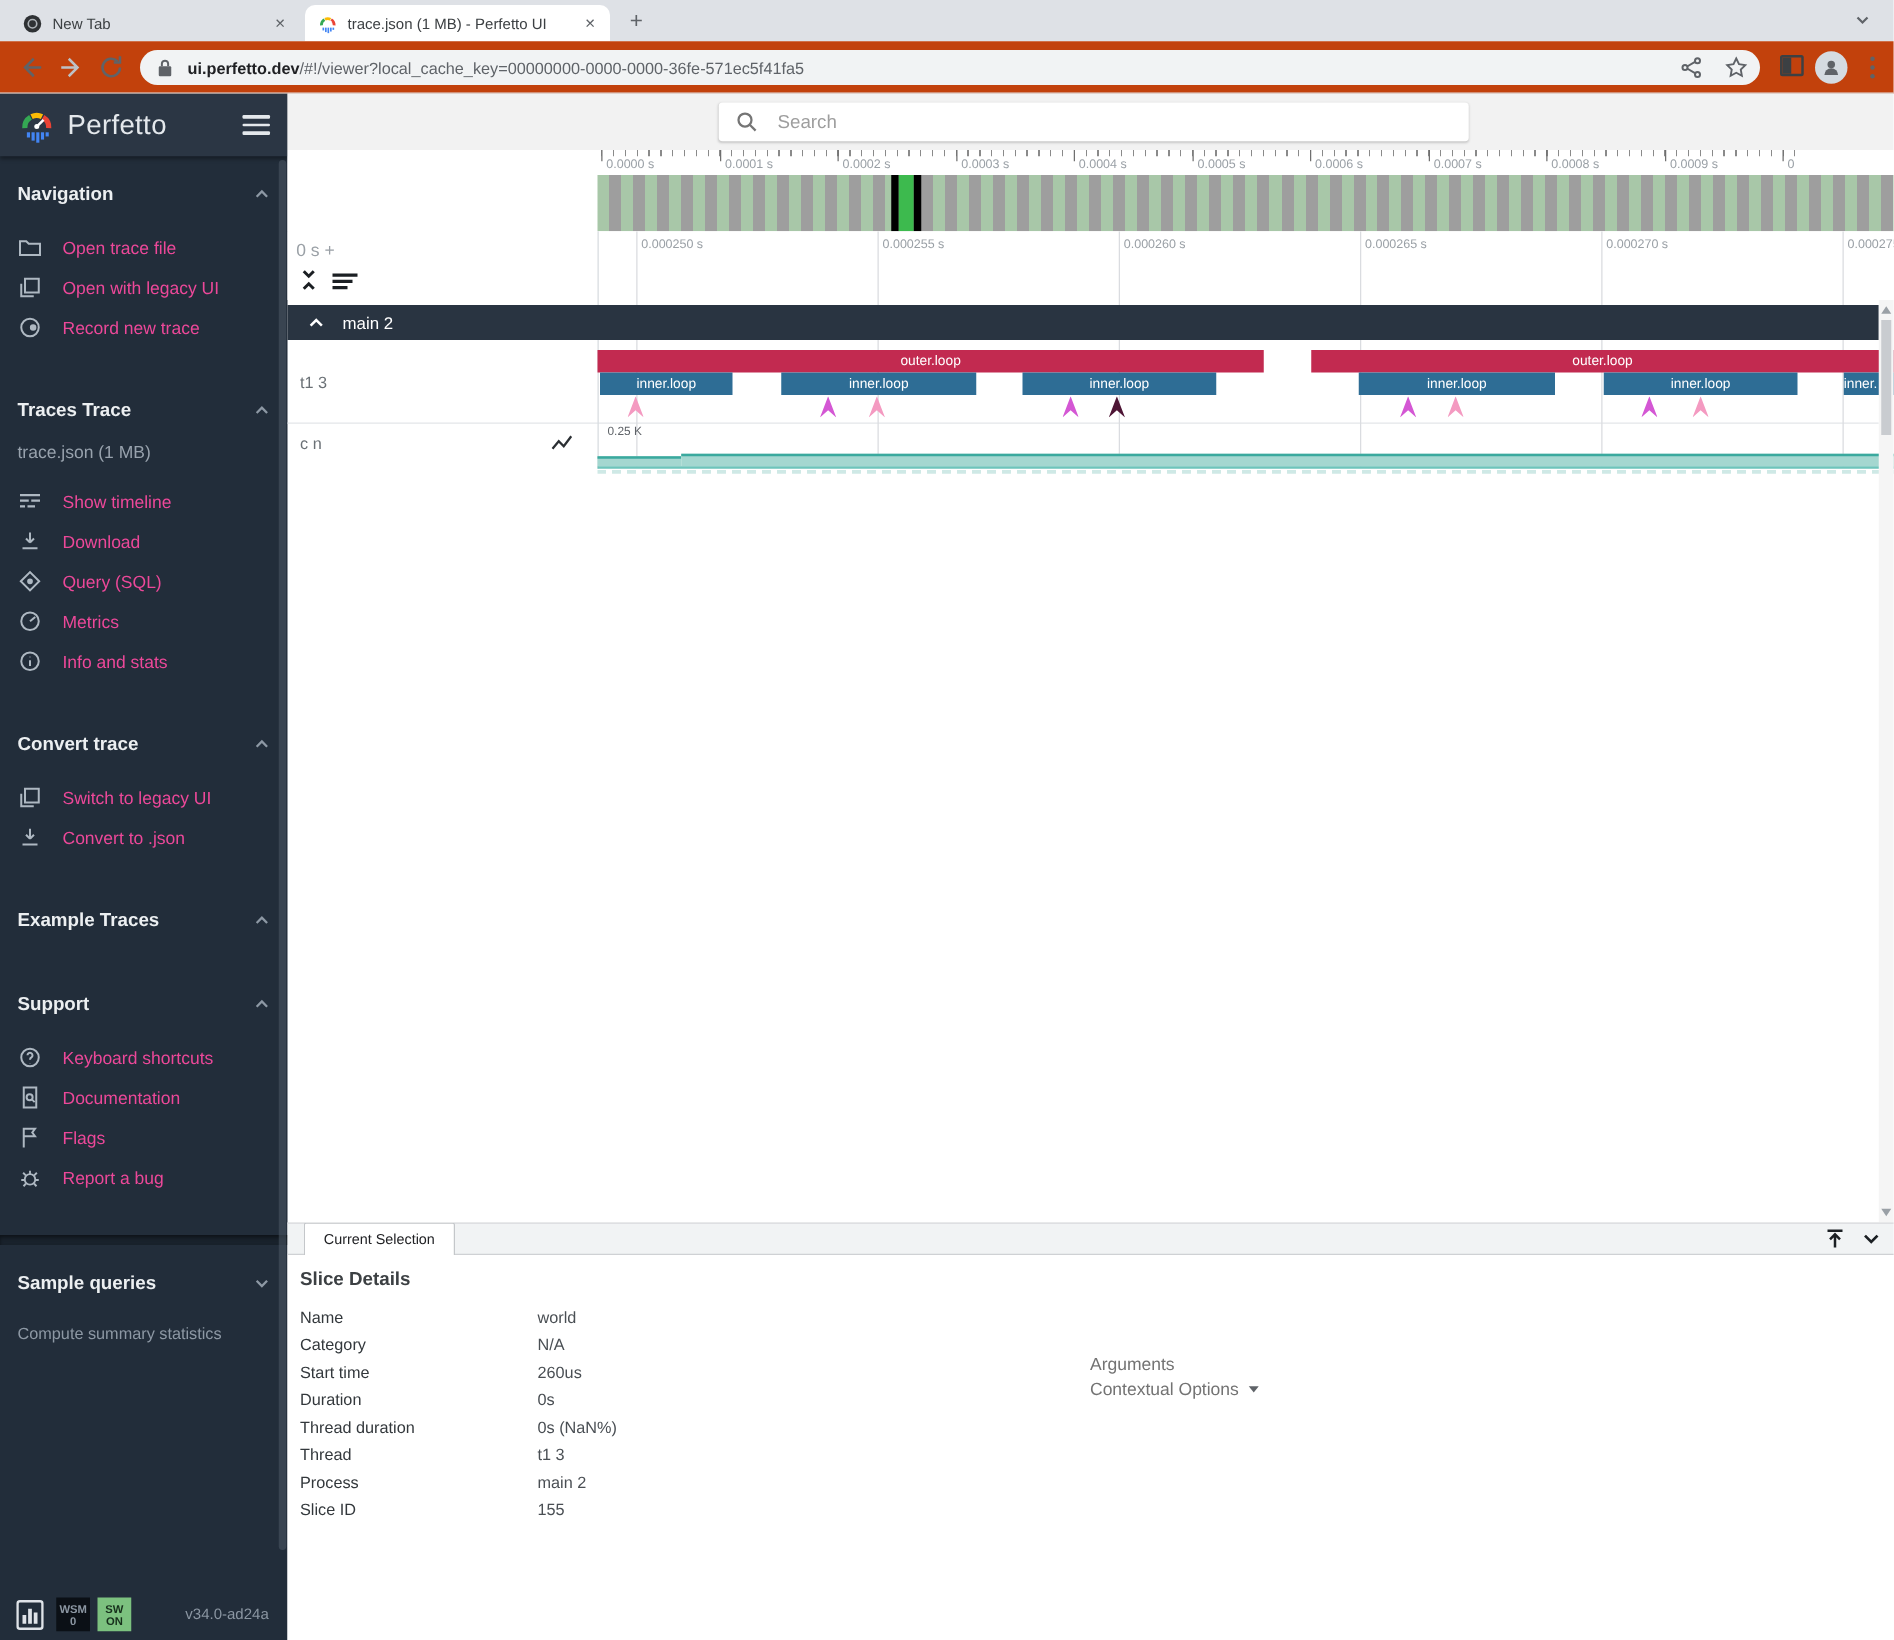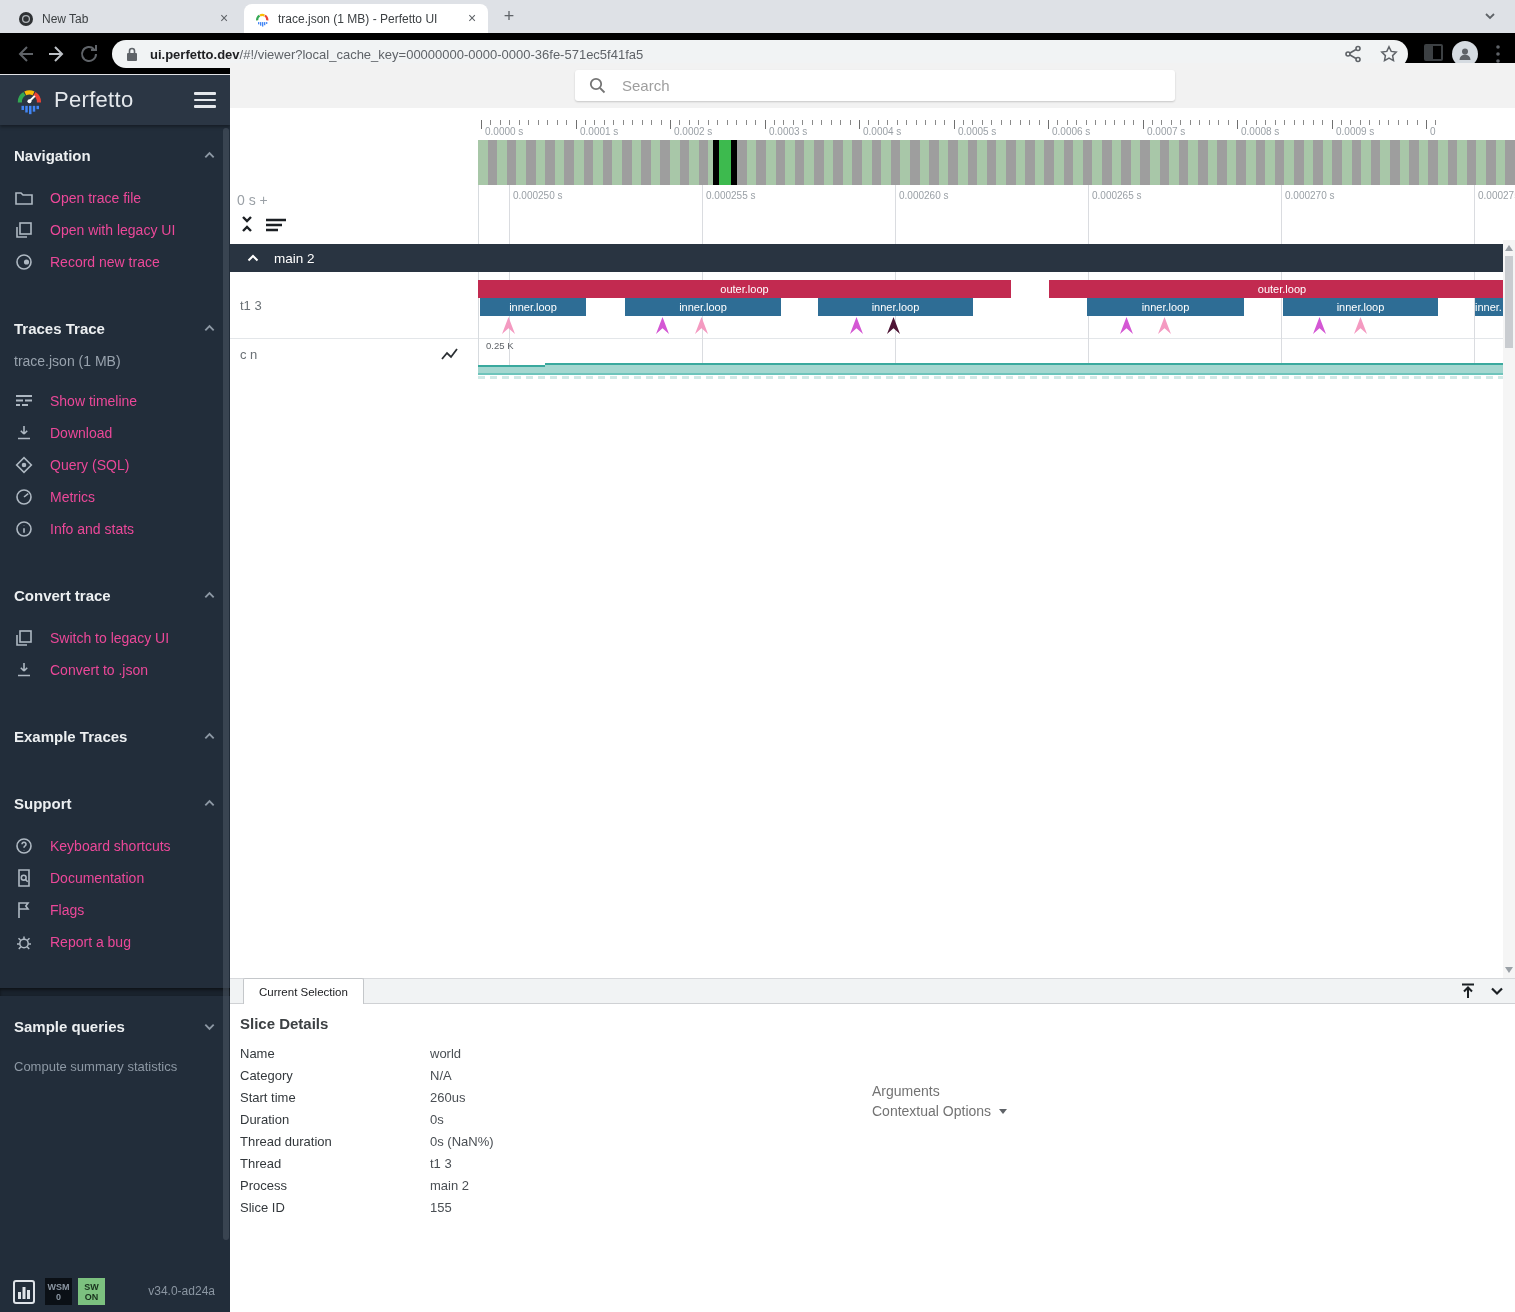--- a/index.html
+++ b/index.html
@@ -15,21 +15,21 @@
   #tabstrip { position:absolute; left:0; top:0; width:1515px; height:33px; background:#dee1e6; }
   .tab { position:absolute; top:4px; height:29px; display:flex; align-items:center; padding:0 8px 0 10px; font-size:12px; color:#3c4043; }
   .tab .favicon { width:16px; height:16px; margin-right:8px; flex:none; }
   .tab .tab-title { flex:1; white-space:nowrap; overflow:hidden; text-overflow:ellipsis; }
   .tab .tab-close { flex:none; width:16px; height:16px; line-height:15px; text-align:center; color:#5f6368; font-size:14px; border-radius:8px; }
   #tab-newtab { left:8px; width:232px; }
   #tab-perfetto { left:244px; width:244px; background:#fff; border-radius:8px 8px 0 0; }
   #new-tab-btn { position:absolute; left:498px; top:6px; width:22px; height:22px; font-size:18px; color:#5f6368; text-align:center; line-height:21px; }
   #tabs-chevron { position:absolute; right:18px; top:9px; color:#5f6368; }
 
-  #toolbar { position:absolute; left:0; top:33px; width:1515px; height:42px; background:#000000; border-bottom:1px solid #e1e3e6; }
+  #toolbar { position:absolute; left:0; top:33px; width:1515px; height:42px; background:#c2410c; border-bottom:1px solid #e1e3e6; }
   .nav-ic { position:absolute; top:10px; width:22px; height:22px; color:#5f6368; }
   #back-btn { left:14px; } #fwd-btn { left:46px; color:#bdc1c6; } #reload-btn { left:78px; }
   #urlbar { position:absolute; left:112px; top:7px; width:1296px; height:28px; background:#f1f3f4; border-radius:14px; display:flex; align-items:center; padding:0 10px 0 14px; }
   #urlbar .lock { width:12px; height:15px; color:#5f6368; flex:none; }
   #url-text { margin-left:12px; font-size:13px; white-space:nowrap; overflow:hidden; flex:1; }
   #url-text .dom { color:#202124; font-weight:bold; }
   #url-text .path { color:#5f6368; }
   #share-btn, #star-btn { width:18px; height:18px; color:#5f6368; flex:none; margin-left:18px; }
   #sidepanel-btn { left:1424px; top:11px; width:19px; height:17px; border:2px solid #3c4043; border-radius:2px; }
   #sidepanel-btn::before { content:""; position:absolute; left:0; top:0; bottom:0; width:7px; background:#3c4043; }
@@ -54,21 +54,21 @@
   .sb-divider { height:8px; background:#19222c; box-shadow:inset 0 2px 3px rgba(0,0,0,.45); margin:4px 0 10px 0; }
   #sb-scroll-thumb { position:absolute; right:1px; top:53px; width:6px; height:1112px; background:#4d5865; border-radius:3px; opacity:.55; }
   #sb-footer { position:absolute; left:0; bottom:6px; width:230px; height:32px; }
   #tp-stats-btn { position:absolute; left:13px; bottom:2px; width:22px; height:24px; color:#dfe3e8; }
   .sb-badge { position:absolute; bottom:1px; width:27px; height:27px; display:flex; flex-direction:column; align-items:center; justify-content:center; font-size:9px; line-height:10px; font-weight:bold; }
   #badge-wsm { left:45px; background:#0b1016; color:#8b96a2; }
   #badge-sw { left:78px; background:#7cc17f; color:#17301c; }
   #sb-version { position:absolute; right:15px; bottom:8px; font-size:12px; color:#8b96a2; }
 
   
-  #topbar { position:absolute; left:230px; top:63px; width:1285px; height:45px; background:#f2f2f2; }
+  #topbar { position:absolute; left:230px; top:75px; width:1285px; height:45px; background:#f2f2f2; }
   #searchbox { position:absolute; left:345px; top:7px; width:600px; height:31px; background:#fff; border-radius:3px; box-shadow:0 1px 2px rgba(0,0,0,.18); display:flex; align-items:center; padding:0 14px; }
   #searchbox .mag { width:17px; height:17px; color:#757575; flex:none; }
   #search-ph { margin-left:16px; font-size:15px; color:#9e9e9e; }
 
   
   #ruler { position:absolute; left:230px; top:120px; width:1206px; height:20px; background:#fff; overflow:hidden;text-align:right; }
   #ruler-minor { position:absolute; left:251px; top:0; right:0; height:5px;
     background:repeating-linear-gradient(to right,#8a8a8a 0,#8a8a8a 1px,transparent 1px,transparent 9.45px); }
   .ruler-major { position:absolute; top:0; height:20px; }
   .ruler-major::before { content:""; position:absolute; left:0; top:0; width:1px; height:9px; background:#6f6f6f; }

